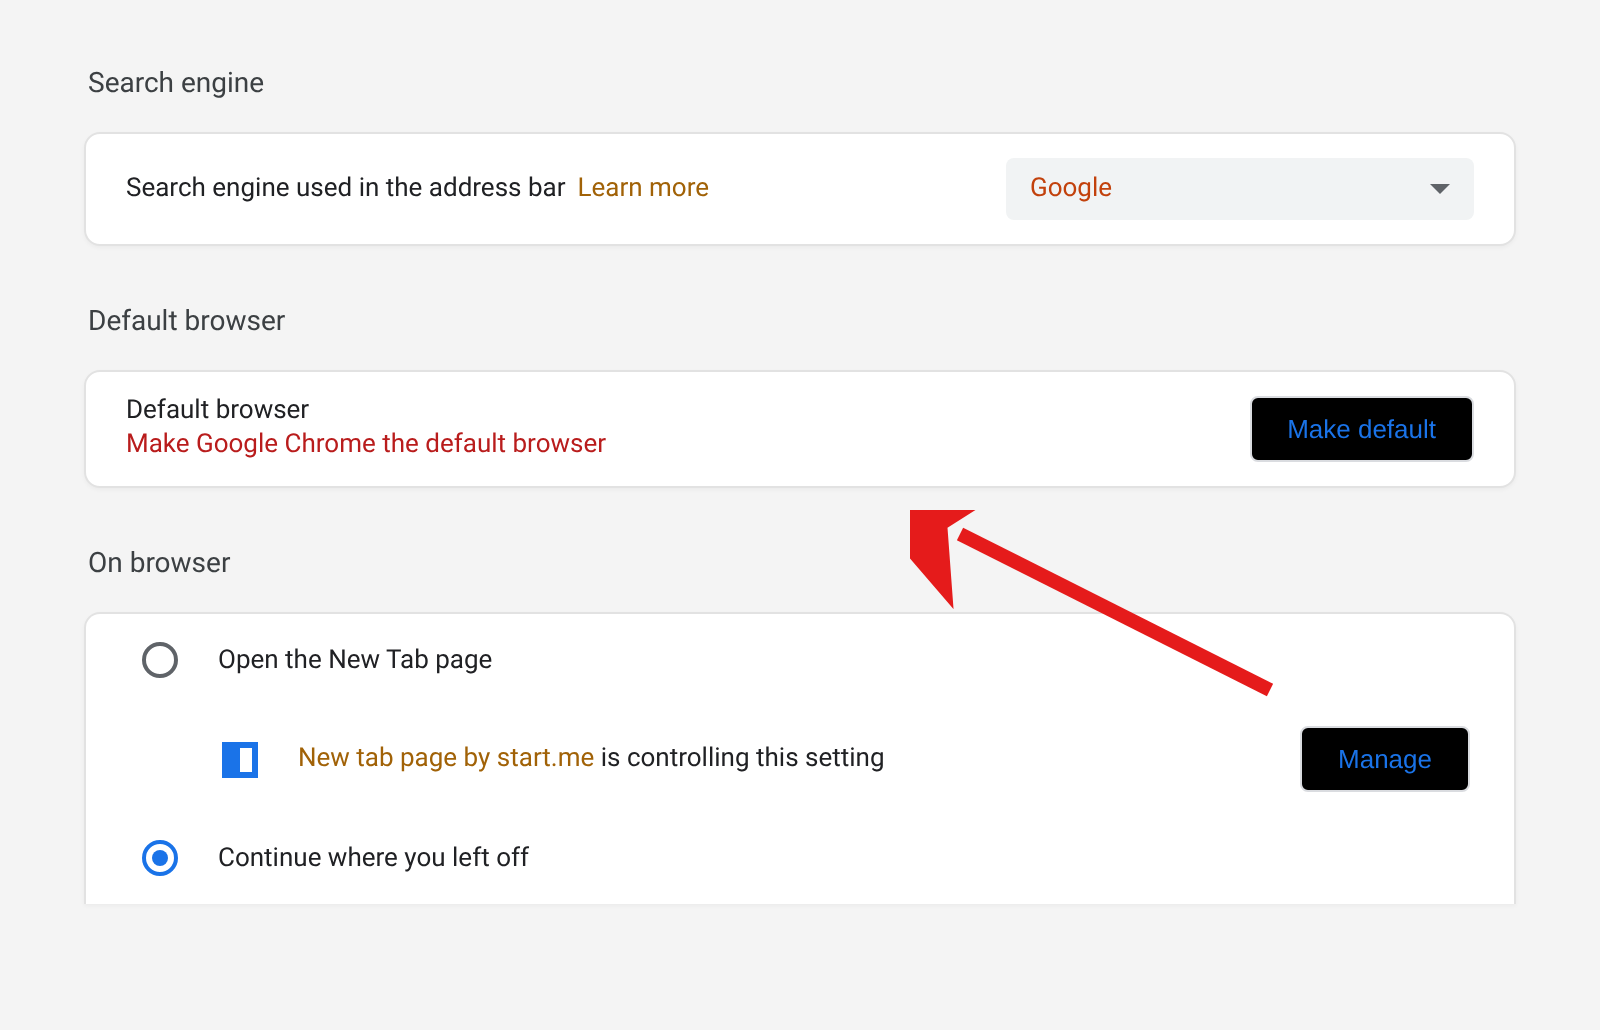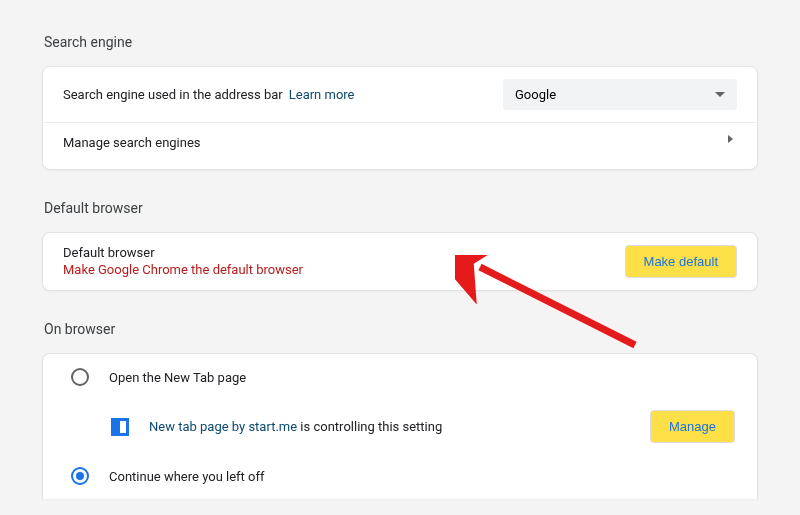--- a/index.html
+++ b/index.html
@@ -2,26 +2,26 @@
 <html><head>
 <meta charset="utf-8">
 <style>
   html,body{margin:0;padding:0;font-family:Roboto,"Segoe UI",Arial,sans-serif;background:#f4f4f4;color:#202124;font-size:13px;}
   .wrap{width:800px;height:515px;position:relative;background:#f4f4f4;padding:30px 42px 0 42px;box-sizing:border-box;}
   .section-title{color:#3c4043;font-size:14px;margin:4px 0 16px 2px;}
   .card{background:#fff;border:1px solid #e2e2e2;border-radius:8px;box-shadow:0 1px 2px rgba(0,0,0,.04);}
   .row{display:flex;justify-content:space-between;padding:12px 20px;min-height:22px;}
   .row + .row{border-top:1px solid #eee;}
   .row-left{display:flex;align-items:center;gap:6px;flex-wrap:wrap;}
-  .link{color:#0c4a6e;cursor:pointer;}
-  .select{background:#f1f3f4;color:#000000;border:none;border-radius:4px;padding:8px 12px;width:210px;display:flex;align-items:center;justify-content:space-between;font-size:13px;cursor:pointer;}
+  .link{color:#a16207;cursor:pointer;}
+  .select{background:#f1f3f4;color:#c2410c;border:none;border-radius:4px;padding:8px 12px;width:210px;display:flex;align-items:center;justify-content:space-between;font-size:13px;cursor:pointer;}
   .select .tri{width:0;height:0;border-left:5px solid transparent;border-right:5px solid transparent;border-top:5px solid #5f6368;}
   .chev{width:0;height:0;border-top:4px solid transparent;border-bottom:4px solid transparent;border-left:5px solid #5f6368;margin-right:4px;}
   .sub{color:#b91c1c;margin-top:2px;}
-  .btn{border:1px solid #dadce0;background:#fde047;color:#1a73e8;padding:8px 18px;border-radius:4px;font-size:13px;cursor:pointer;}
+  .btn{border:1px solid #dadce0;background:#000000;color:#1a73e8;padding:8px 18px;border-radius:4px;font-size:13px;cursor:pointer;}
   .gap{height:26px;}
   .radio{width:18px;height:18px;border:2px solid #5f6368;border-radius:50%;box-sizing:border-box;display:inline-block;margin-right:20px;position:relative;flex:none;}
   .radio.selected{border-color:#1a73e8;}
   .radio.selected::after{content:"";position:absolute;inset:3px;border-radius:50%;background:#1a73e8;}
   .opt-row{display:flex;align-items:center;padding:14px 22px 14px 28px;}
   .sub-row{display:flex;align-items:center;justify-content:space-between;padding:10px 22px 10px 68px;}
   .sub-row .left{display:flex;align-items:center;gap:20px;}
   .ext-icon{width:18px;height:18px;border:3px solid #1a73e8;box-sizing:border-box;position:relative;}
   .ext-icon::after{content:"";position:absolute;left:0;top:0;bottom:0;width:50%;background:#1a73e8;}
   .clip{overflow:hidden;border-radius:8px 8px 0 0;border-bottom:none;}
@@ -36,24 +36,20 @@
   <div class="card">
     <div class="row">
       <div class="row-left">
         <span>Search engine used in the address bar</span>
         <span class="link">Learn more</span>
       </div>
       <div class="select">
         <span>Google</span>
         <span class="tri"></span>
       </div>
-    </div>
-    <div class="row">
-      <span>Manage search engines</span>
-      <span class="chev"></span>
     </div>
   </div>
 
   <div class="gap"></div>
 
   <div class="section-title">Default browser</div>
   <div class="card">
     <div class="row">
       <div>
         <div>Default browser</div>

